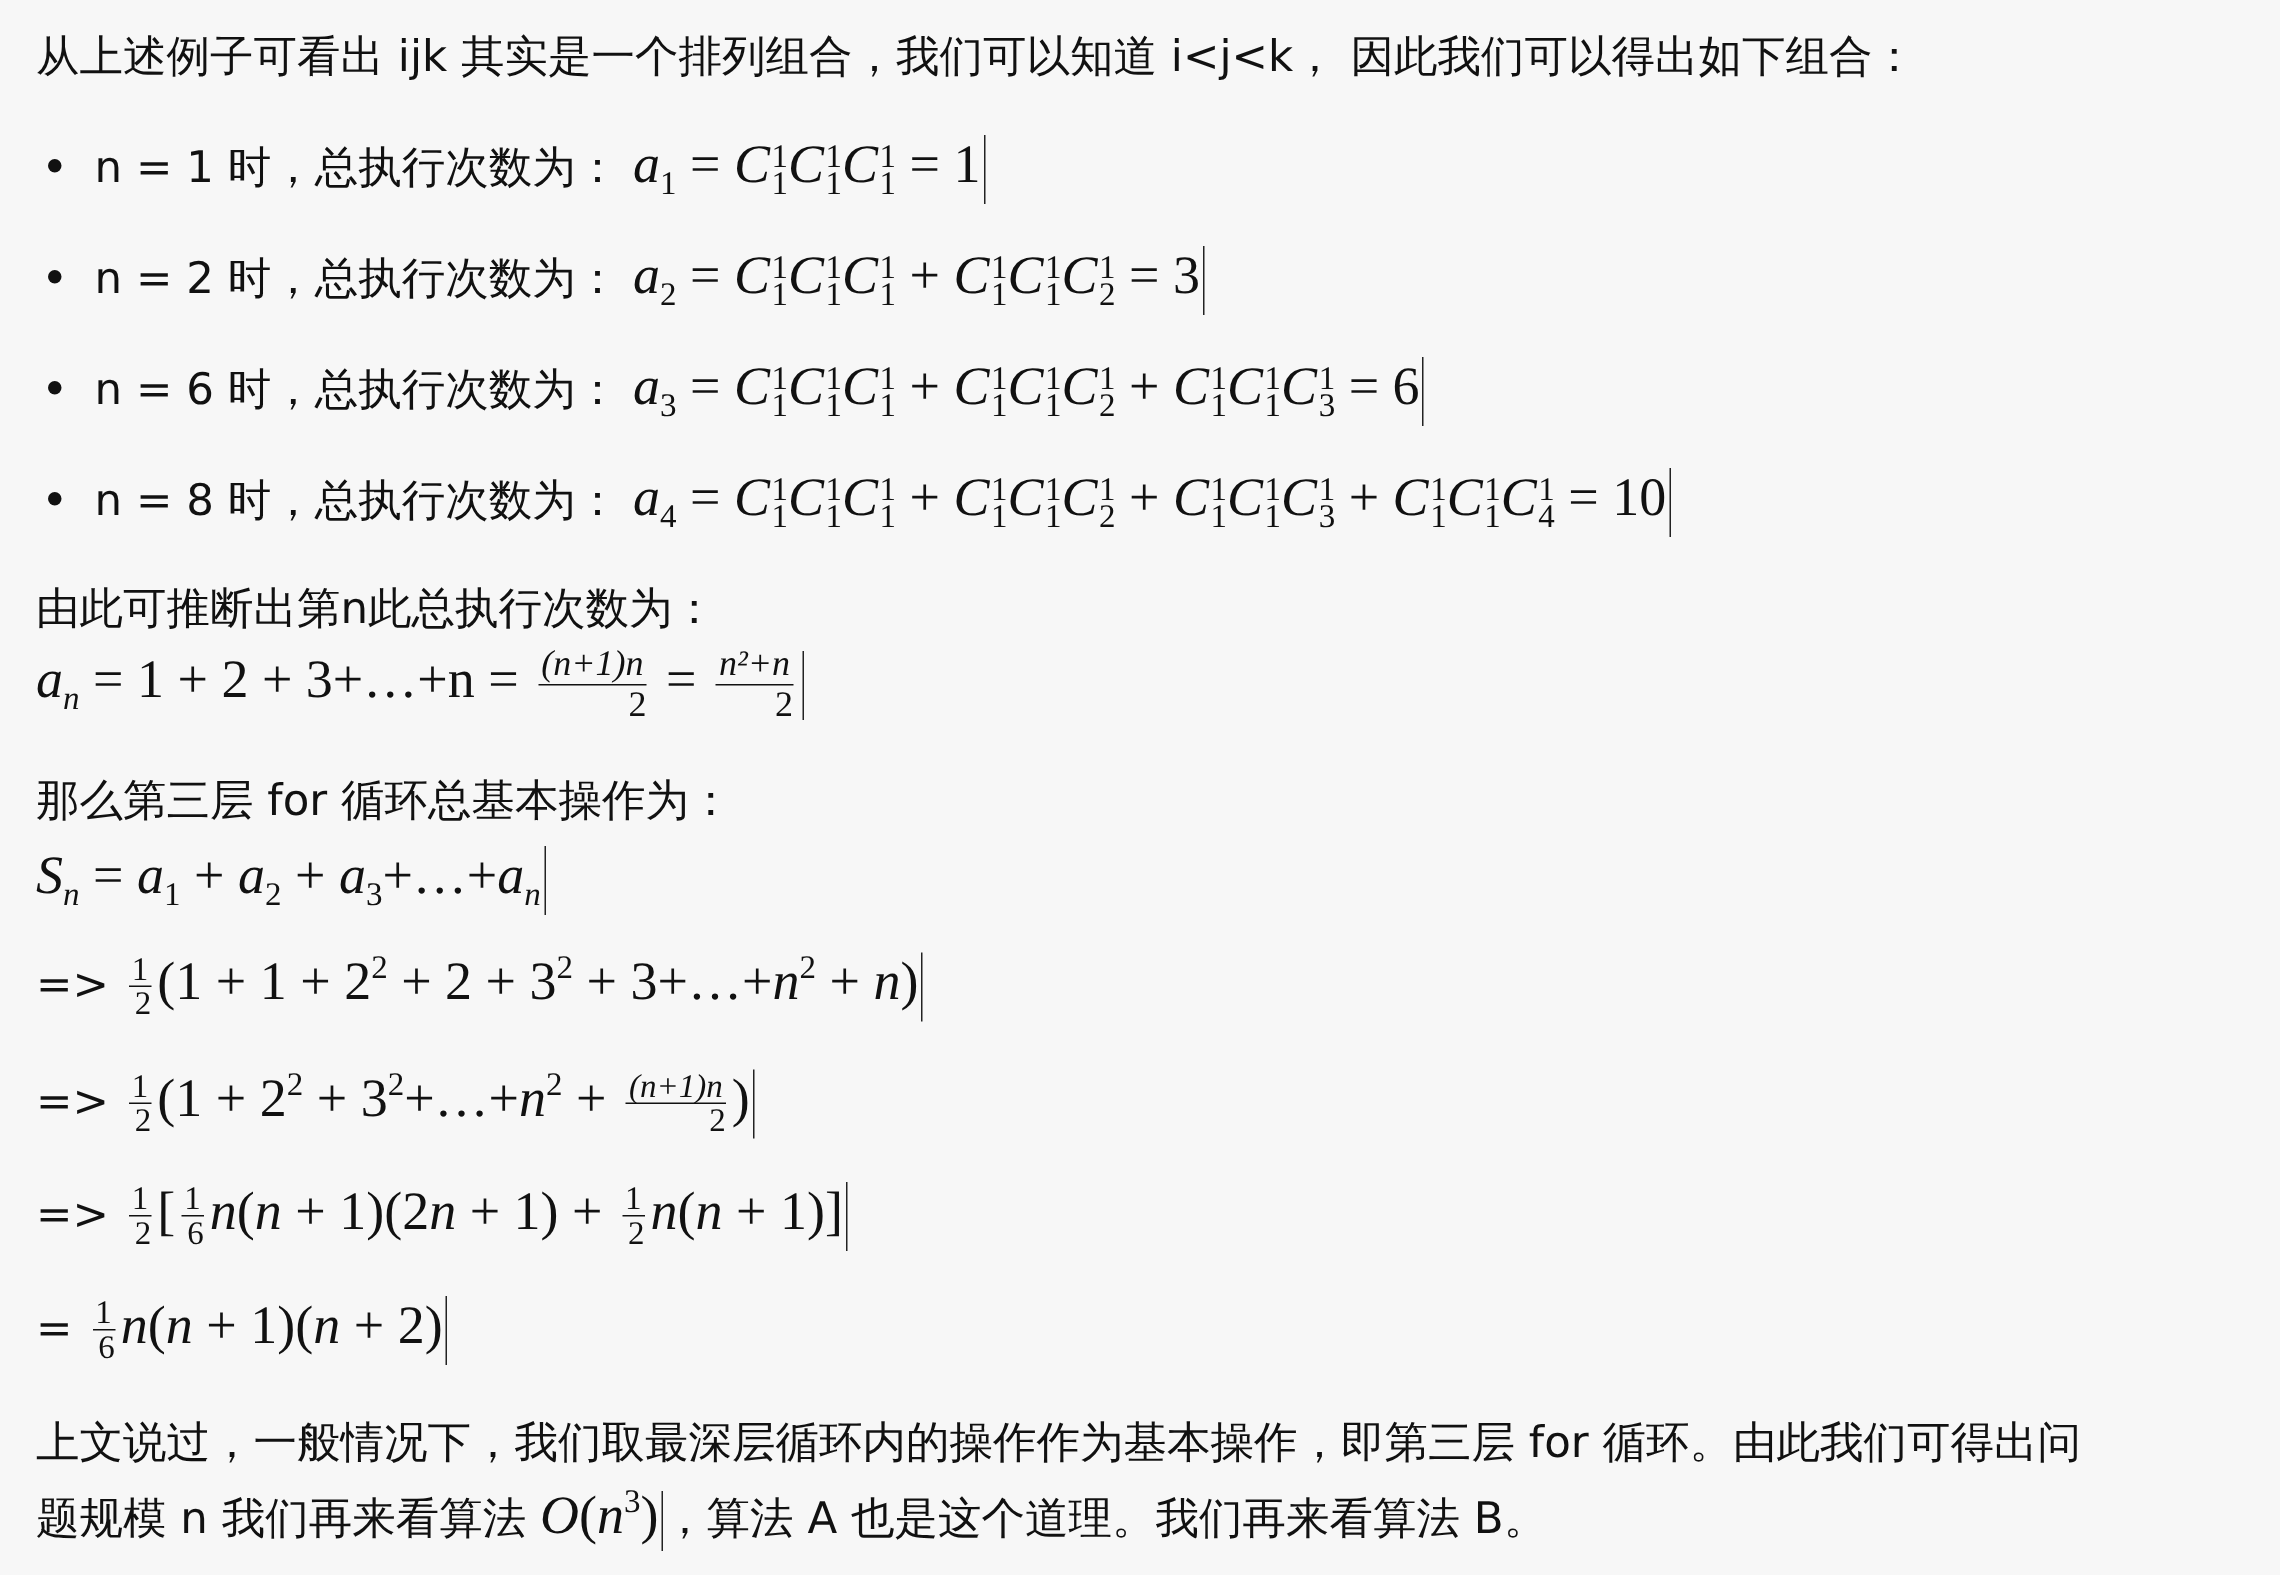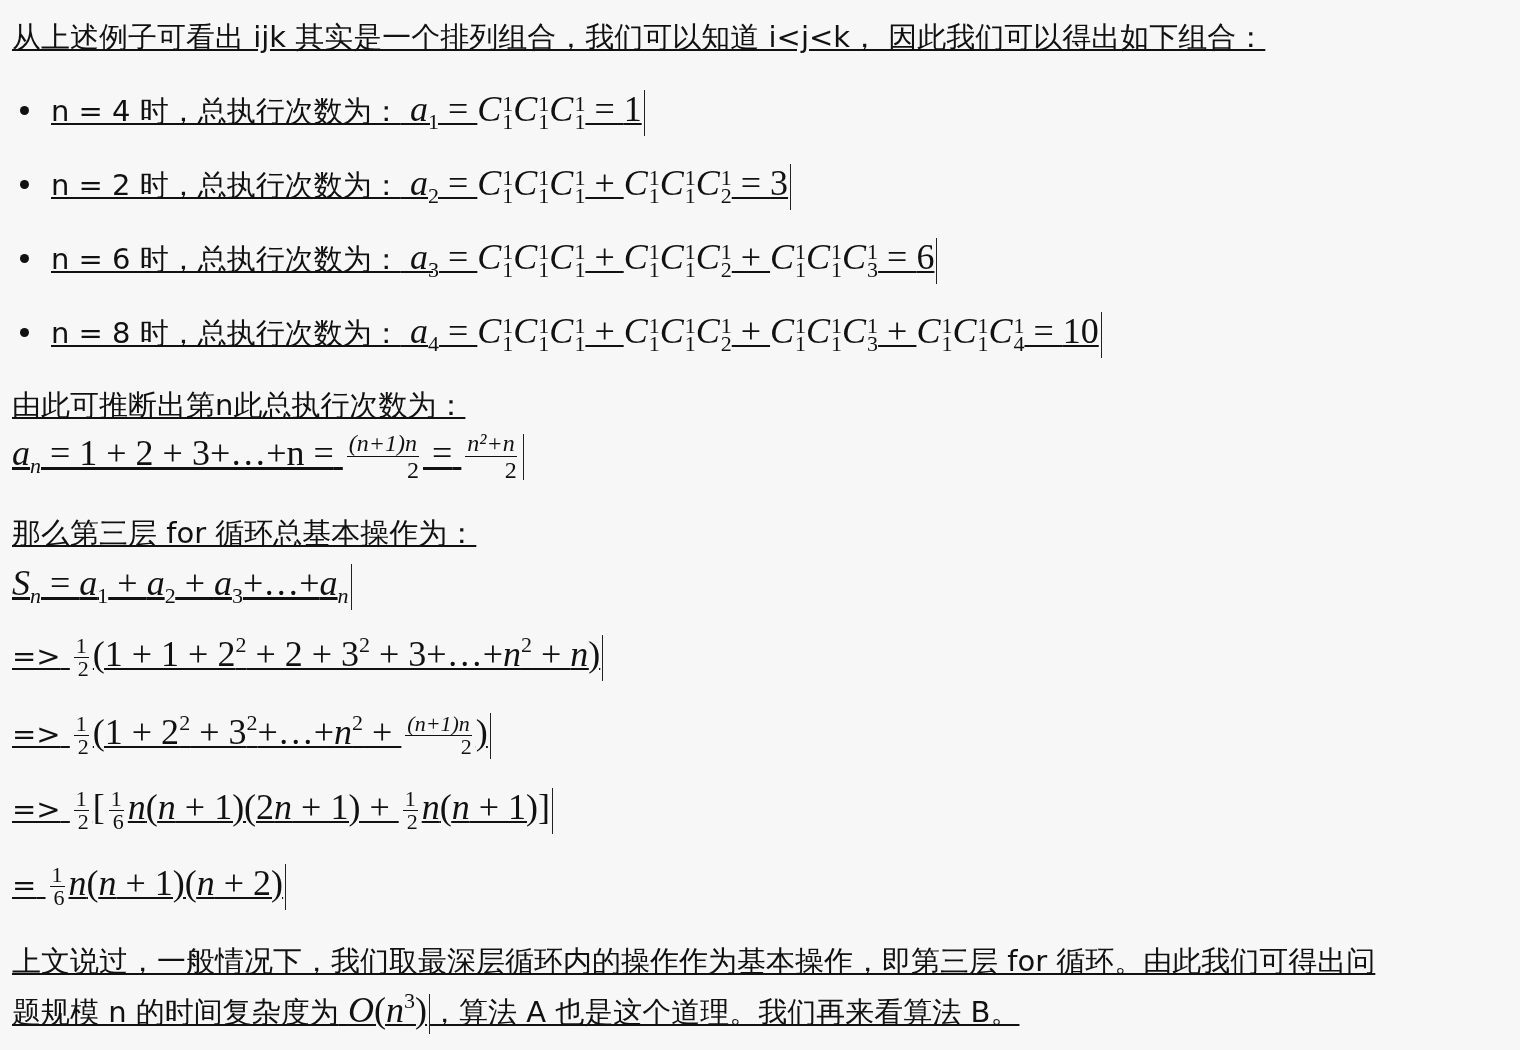--- a/index.html
+++ b/index.html
@@ -4,41 +4,41 @@
 <style>
   html, body { margin:0; padding:0; }
   body {
     width:1520px; height:1050px; overflow:hidden;
     background:#f7f7f7;
     color:#111;
     font-family:"DejaVu Sans","Liberation Sans",sans-serif;
     font-size:29px;
     position:relative;
   }
-  .line { position:absolute; left:12px; white-space:nowrap;text-decoration:underline; }
+  .line { position:absolute; left:24px; white-space:nowrap; }
   .math { font-family:"Liberation Serif","DejaVu Serif",serif; font-size:36px; }
   .mi { font-style:italic; }
   .sub { font-size:22px; vertical-align:-8px; }
   .sup { font-size:22px; vertical-align:14px; }
   .cc { display:inline-block; position:relative; }
   .cc .C { font-style:italic; }
   .cc .ss { display:inline-flex; flex-direction:column; vertical-align:middle; font-size:22px; line-height:18px; margin-left:1px; }
   .frac { display:inline-flex; flex-direction:column; align-items:flex-end; vertical-align:middle; font-size:24px; line-height:26px; margin:0 4px; }
   .frac .num { border-bottom:1.5px solid #111; padding:0 2px; }
   .frac.small { font-size:22px; line-height:22px; }
   .caret { display:inline-block; width:1px; height:46px; background:#222; vertical-align:middle; margin-left:2px; }
   .bullet { display:inline-block; width:9px; height:9px; border-radius:50%; background:#111; margin:0 22px 6px 8px; vertical-align:middle; }
 </style>
 </head>
 <body>
 
 <div class="line" style="top:18px;">从上述例子可看出 ijk 其实是一个排列组合，我们可以知道 i&lt;j&lt;k， 因此我们可以得出如下组合：</div>
 
 <div class="line" style="top:88px;">
-  <span class="bullet"></span><span>n = 4 时，总执行次数为：</span>
+  <span class="bullet"></span><span>n = 1 时，总执行次数为：</span>
   <span class="math"><span class="mi">a</span><span class="sub">1</span> = <span class="cc"><span class="C">C</span><span class="ss">
           <span>1</span>
           <span>1</span>
         </span></span><span class="cc"><span class="C">C</span><span class="ss">
           <span>1</span>
           <span>1</span>
         </span></span><span class="cc"><span class="C">C</span><span class="ss">
           <span>1</span>
           <span>1</span>
         </span></span> = <span>1</span><span class="caret"></span></span>
@@ -198,15 +198,15 @@
 <div class="line" style="top:862px;">
   <span>=</span>
   <span class="math"><span class="frac small">
         <span class="num">1</span>
         <span>6</span>
       </span><span class="mi">n</span>(<span class="mi">n</span> + 1)(<span class="mi">n</span> + 2)<span class="caret"></span></span>
 </div>
 
 <div class="line" style="top:942px;">上文说过，一般情况下，我们取最深层循环内的操作作为基本操作，即第三层 for 循环。由此我们可得出问</div>
 <div class="line" style="top:988px;">
-  <span>题规模 n 的时间复杂度为</span>
+  <span>题规模 n 我们再来看算法</span>
   <span class="math"><span class="mi">O</span>(<span class="mi">n</span><span class="sup">3</span>)</span><span class="caret" style="height:40px;"></span><span>，算法 A 也是这个道理。我们再来看算法 B。</span>
 </div>
 
 </body></html>

